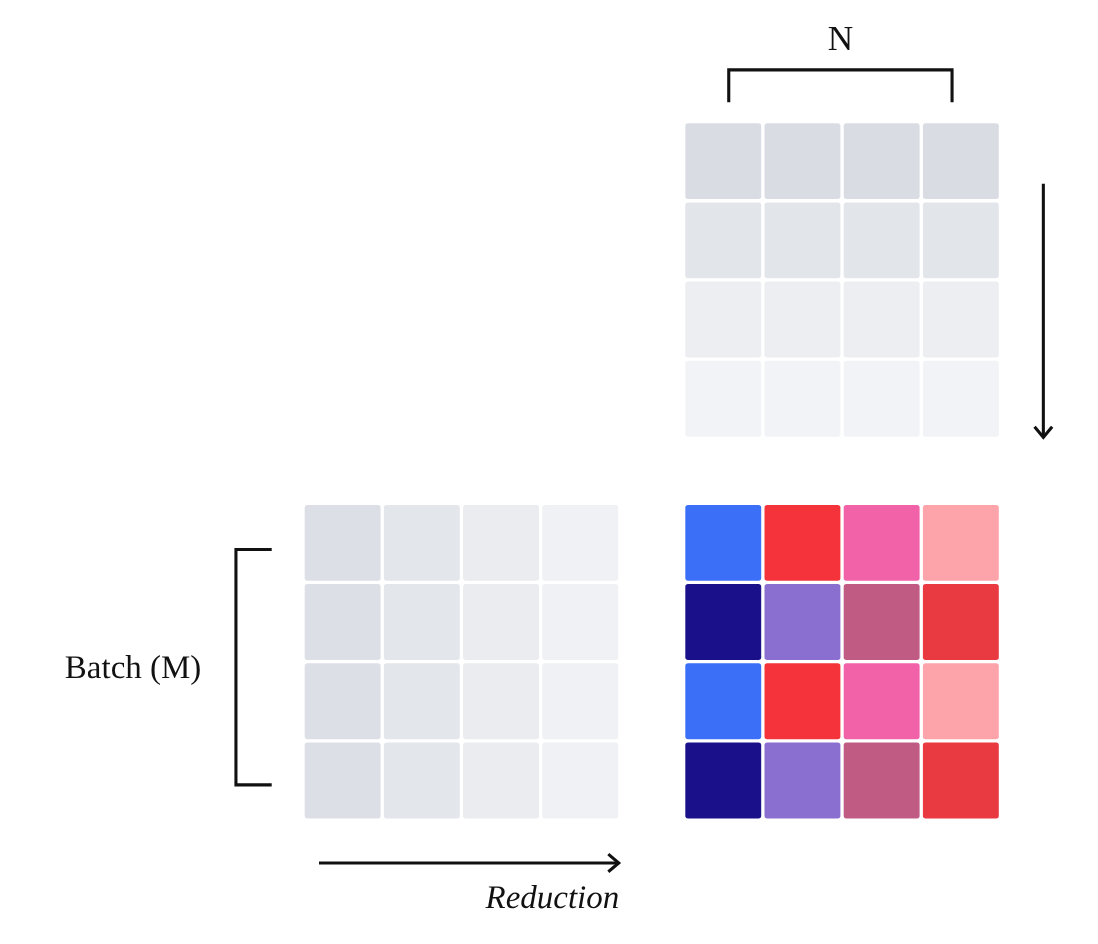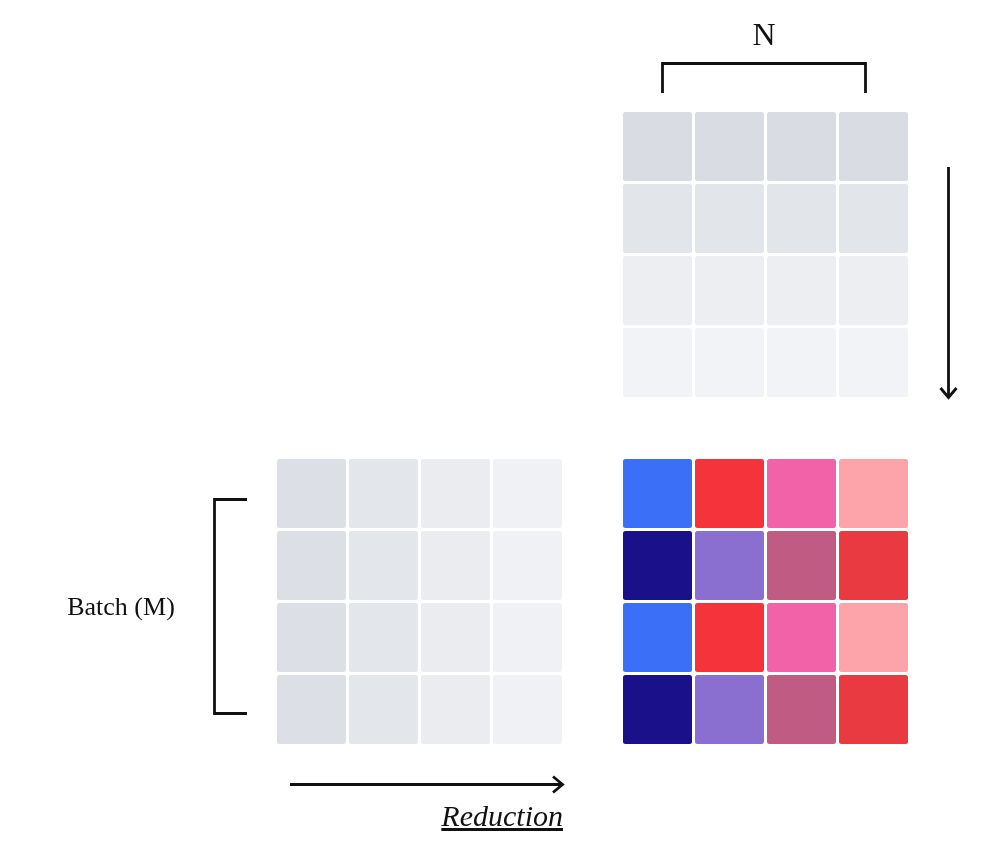--- a/index.html
+++ b/index.html
@@ -19,25 +19,25 @@
   .abs { position: absolute; }
 
   
   .dim-label {
     font-size: 32px;
     line-height: 36px;
     text-align: center;
     color: var(--text-color, #111111);
   }
   .n-label     { left: 661px; top: 16px;  width: 206px; }
-  .batch-label { left: 31px;  top: 589px; width: 180px; font-size: 26px; }
+  .batch-label { left: 31px;  top: 589px; width: 180px; font-size: 30px; }
   .reduction-label {
     left: 363px; top: 799px; width: 200px;
     font-size: 30px; line-height: 34px;
-    font-style: italic; text-align: right; text-decoration: underline;
+    font-style: italic; text-align: right;
   }
 
   
   .matrix {
     display: grid;
     grid-template-columns: repeat(4, 1fr);
     grid-template-rows: repeat(4, 1fr);
     gap: 3px;
     width: 285px;
     height: 285px;

